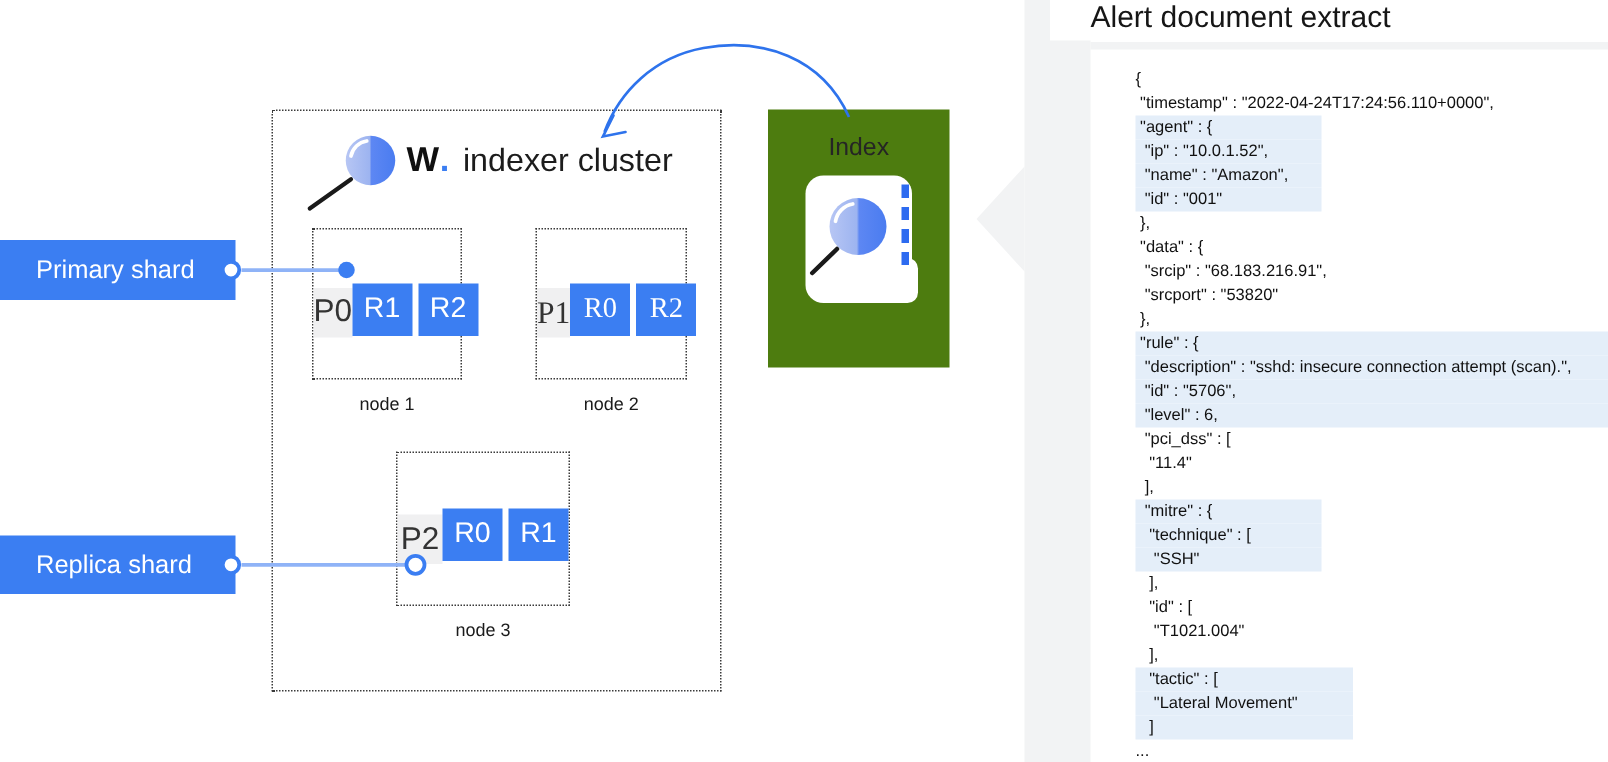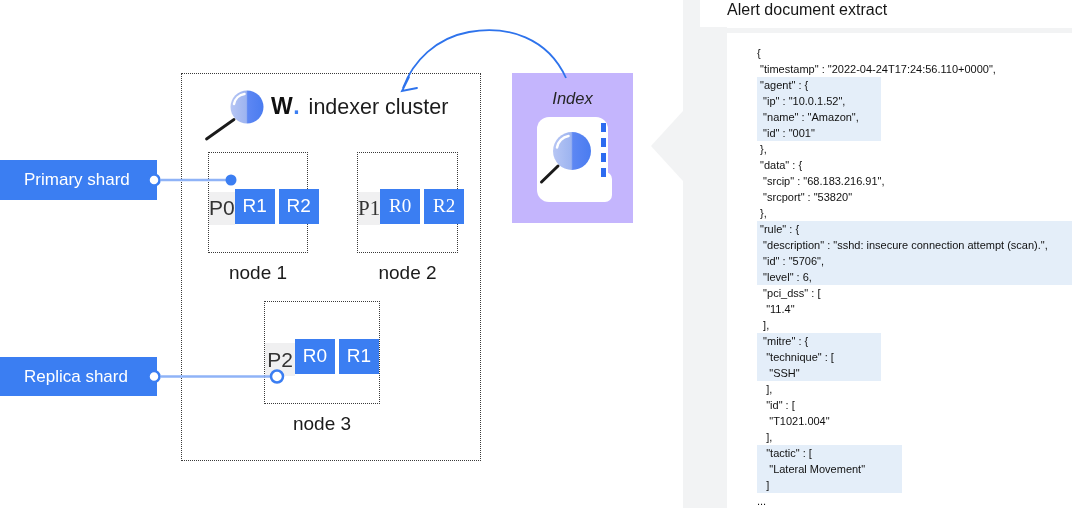--- a/index.html
+++ b/index.html
@@ -19,41 +19,41 @@
               flex-direction:row;align-items:center;}
   .n1{left:208px;top:152px;width:100px;} .n1 .node-frame{width:100px;height:101px;}
   .n2{left:357px;top:152px;width:101px;} .n2 .node-frame{width:101px;height:101px;font-family:Liberation Serif, serif;}
   .n3{left:264px;top:301px;width:116px;} .n3 .node-frame{width:116px;height:103px;}
   .primary-box{margin-top:11px;width:46px;height:33px;background:#f0f0f1;color:#333;
                font-size:21px;display:flex;align-items:center;justify-content:center;}
   .n3 .primary-box{margin-top:14px;}
   .replica-row{display:flex;gap:4px;margin-top:7px;justify-content:space-between;}
   .replica-box{width:40px;height:35px;background:#3b7ef2;color:#fff;font-size:19px;
                display:flex;align-items:center;justify-content:center;}
-  .node-label{margin-top:9px;text-align:center;font-size:19px;color:#1b1b1b;width:100%;}
+  .node-label{margin-top:9px;text-align:center;font-size:12px;color:#1b1b1b;width:100%;}
 
   
   .shard-label{position:absolute;left:0;width:157px;height:40px;background:#3b7ef2;color:#fff;
                font-size:17px;display:flex;align-items:center;padding-left:24px;box-sizing:border-box;}
   .shard-label.primary{top:160px;}
   .shard-label.replica{top:357px;height:39px;}
 
   
-  .index-box{position:absolute;left:512px;top:73px;width:121px;height:150px;background:#c4b5fd;font-style:italic;}
+  .index-box{position:absolute;left:512px;top:73px;width:121px;height:172px;background:#4d7c0f;}
   .index-title{position:absolute;left:0;right:0;top:16px;text-align:center;font-size:16.5px;color:#252525;}
   .index-card{position:absolute;left:25px;top:44px;width:71px;height:85px;background:#fff;border-radius:12px;}
   .index-card-tab{position:absolute;left:77px;top:99px;width:23px;height:30px;background:#fff;border-radius:7px;}
   .index-dashes{position:absolute;left:89px;top:50px;width:5px;height:56px;
                 background:repeating-linear-gradient(180deg,#2d6bf0 0 9px,transparent 9px 15px);}
 
   
   .strip-narrow{position:absolute;left:683px;top:0;width:17px;height:508px;background:#f2f3f4;}
   .strip-wide{position:absolute;left:700px;top:27px;width:27px;height:481px;background:#f2f3f4;}
   .panel-top-band{position:absolute;left:727px;top:28px;width:345px;height:5px;background:#f2f3f4;}
-  .alert-title{position:absolute;left:727px;top:1px;font-size:16px;color:#161616;}
+  .alert-title{position:absolute;left:727px;top:1px;font-size:20px;color:#161616;}
 
   .codeblock{position:absolute;left:757px;top:45px;width:315px;font-size:11px;line-height:16px;color:#111;}
   .code-line{height:16px;white-space:pre;}
   .hl-agent,.hl-mitre{background:#e4eef9;width:124px;}
   .hl-rule{background:#e4eef9;}
   .hl-tactic{background:#e4eef9;width:145px;}
 
   
   .overlay{position:absolute;left:0;top:0;width:1072px;height:508px;z-index:30;pointer-events:none;}
 </style>

